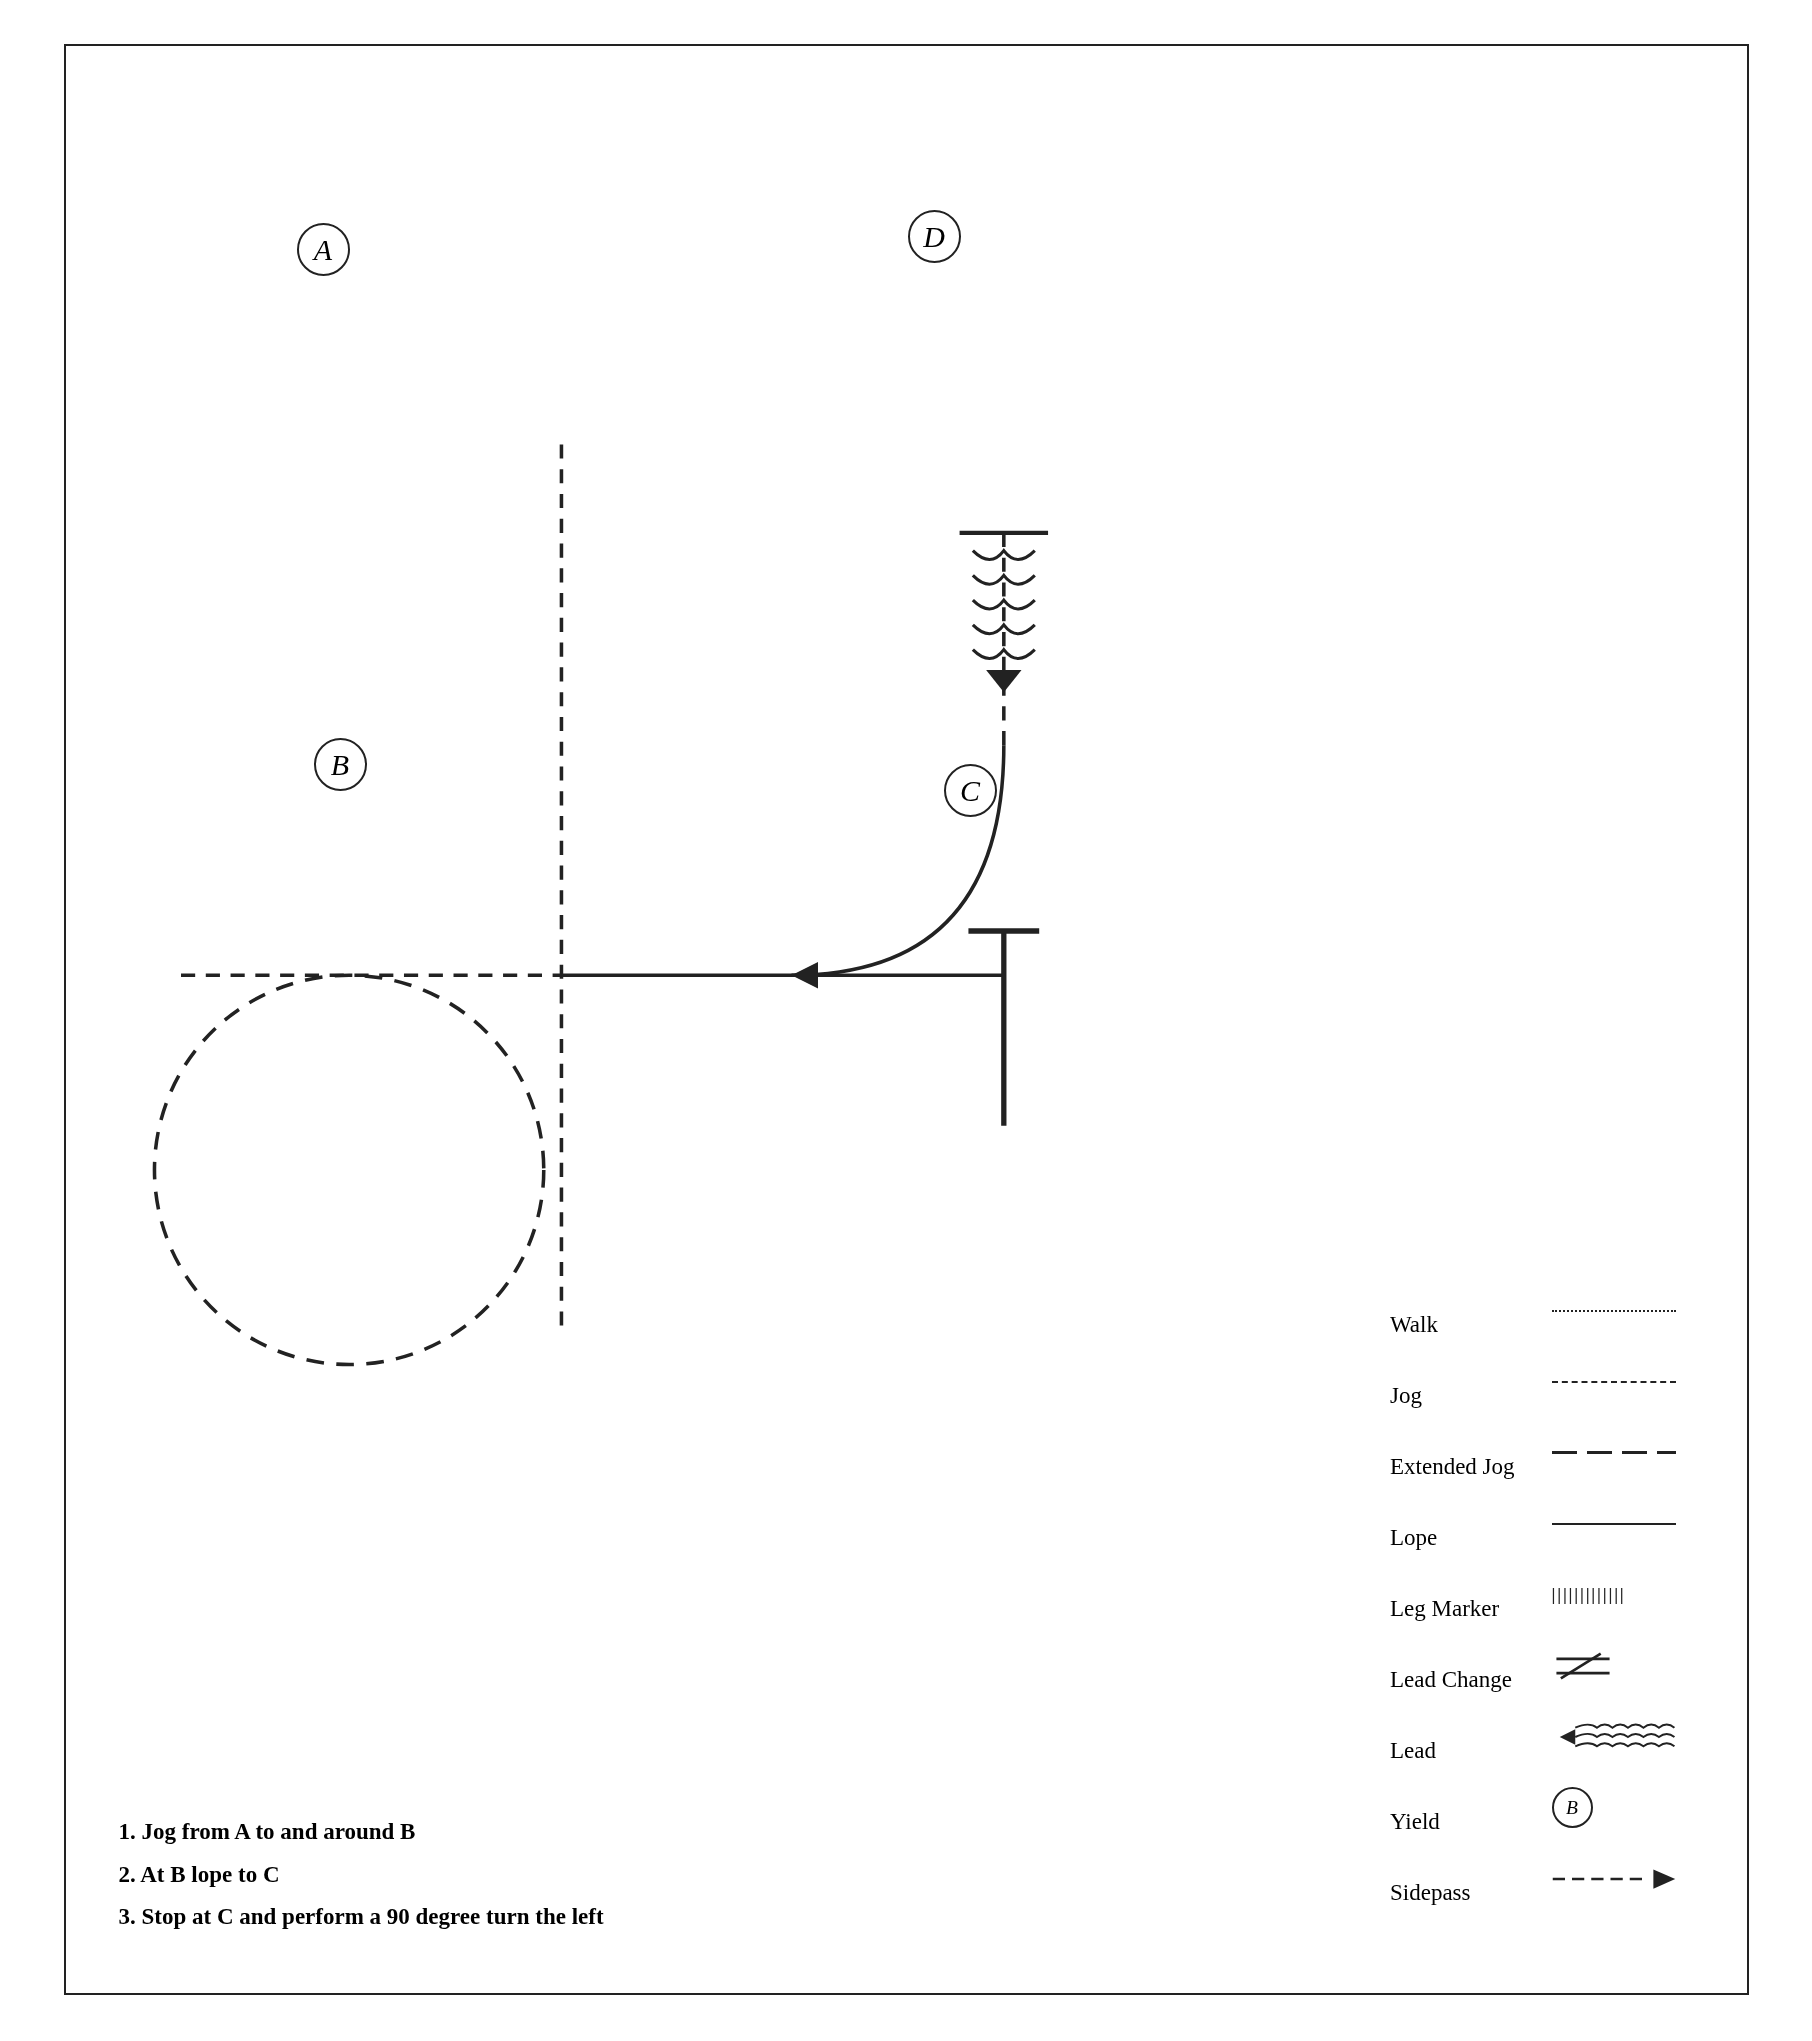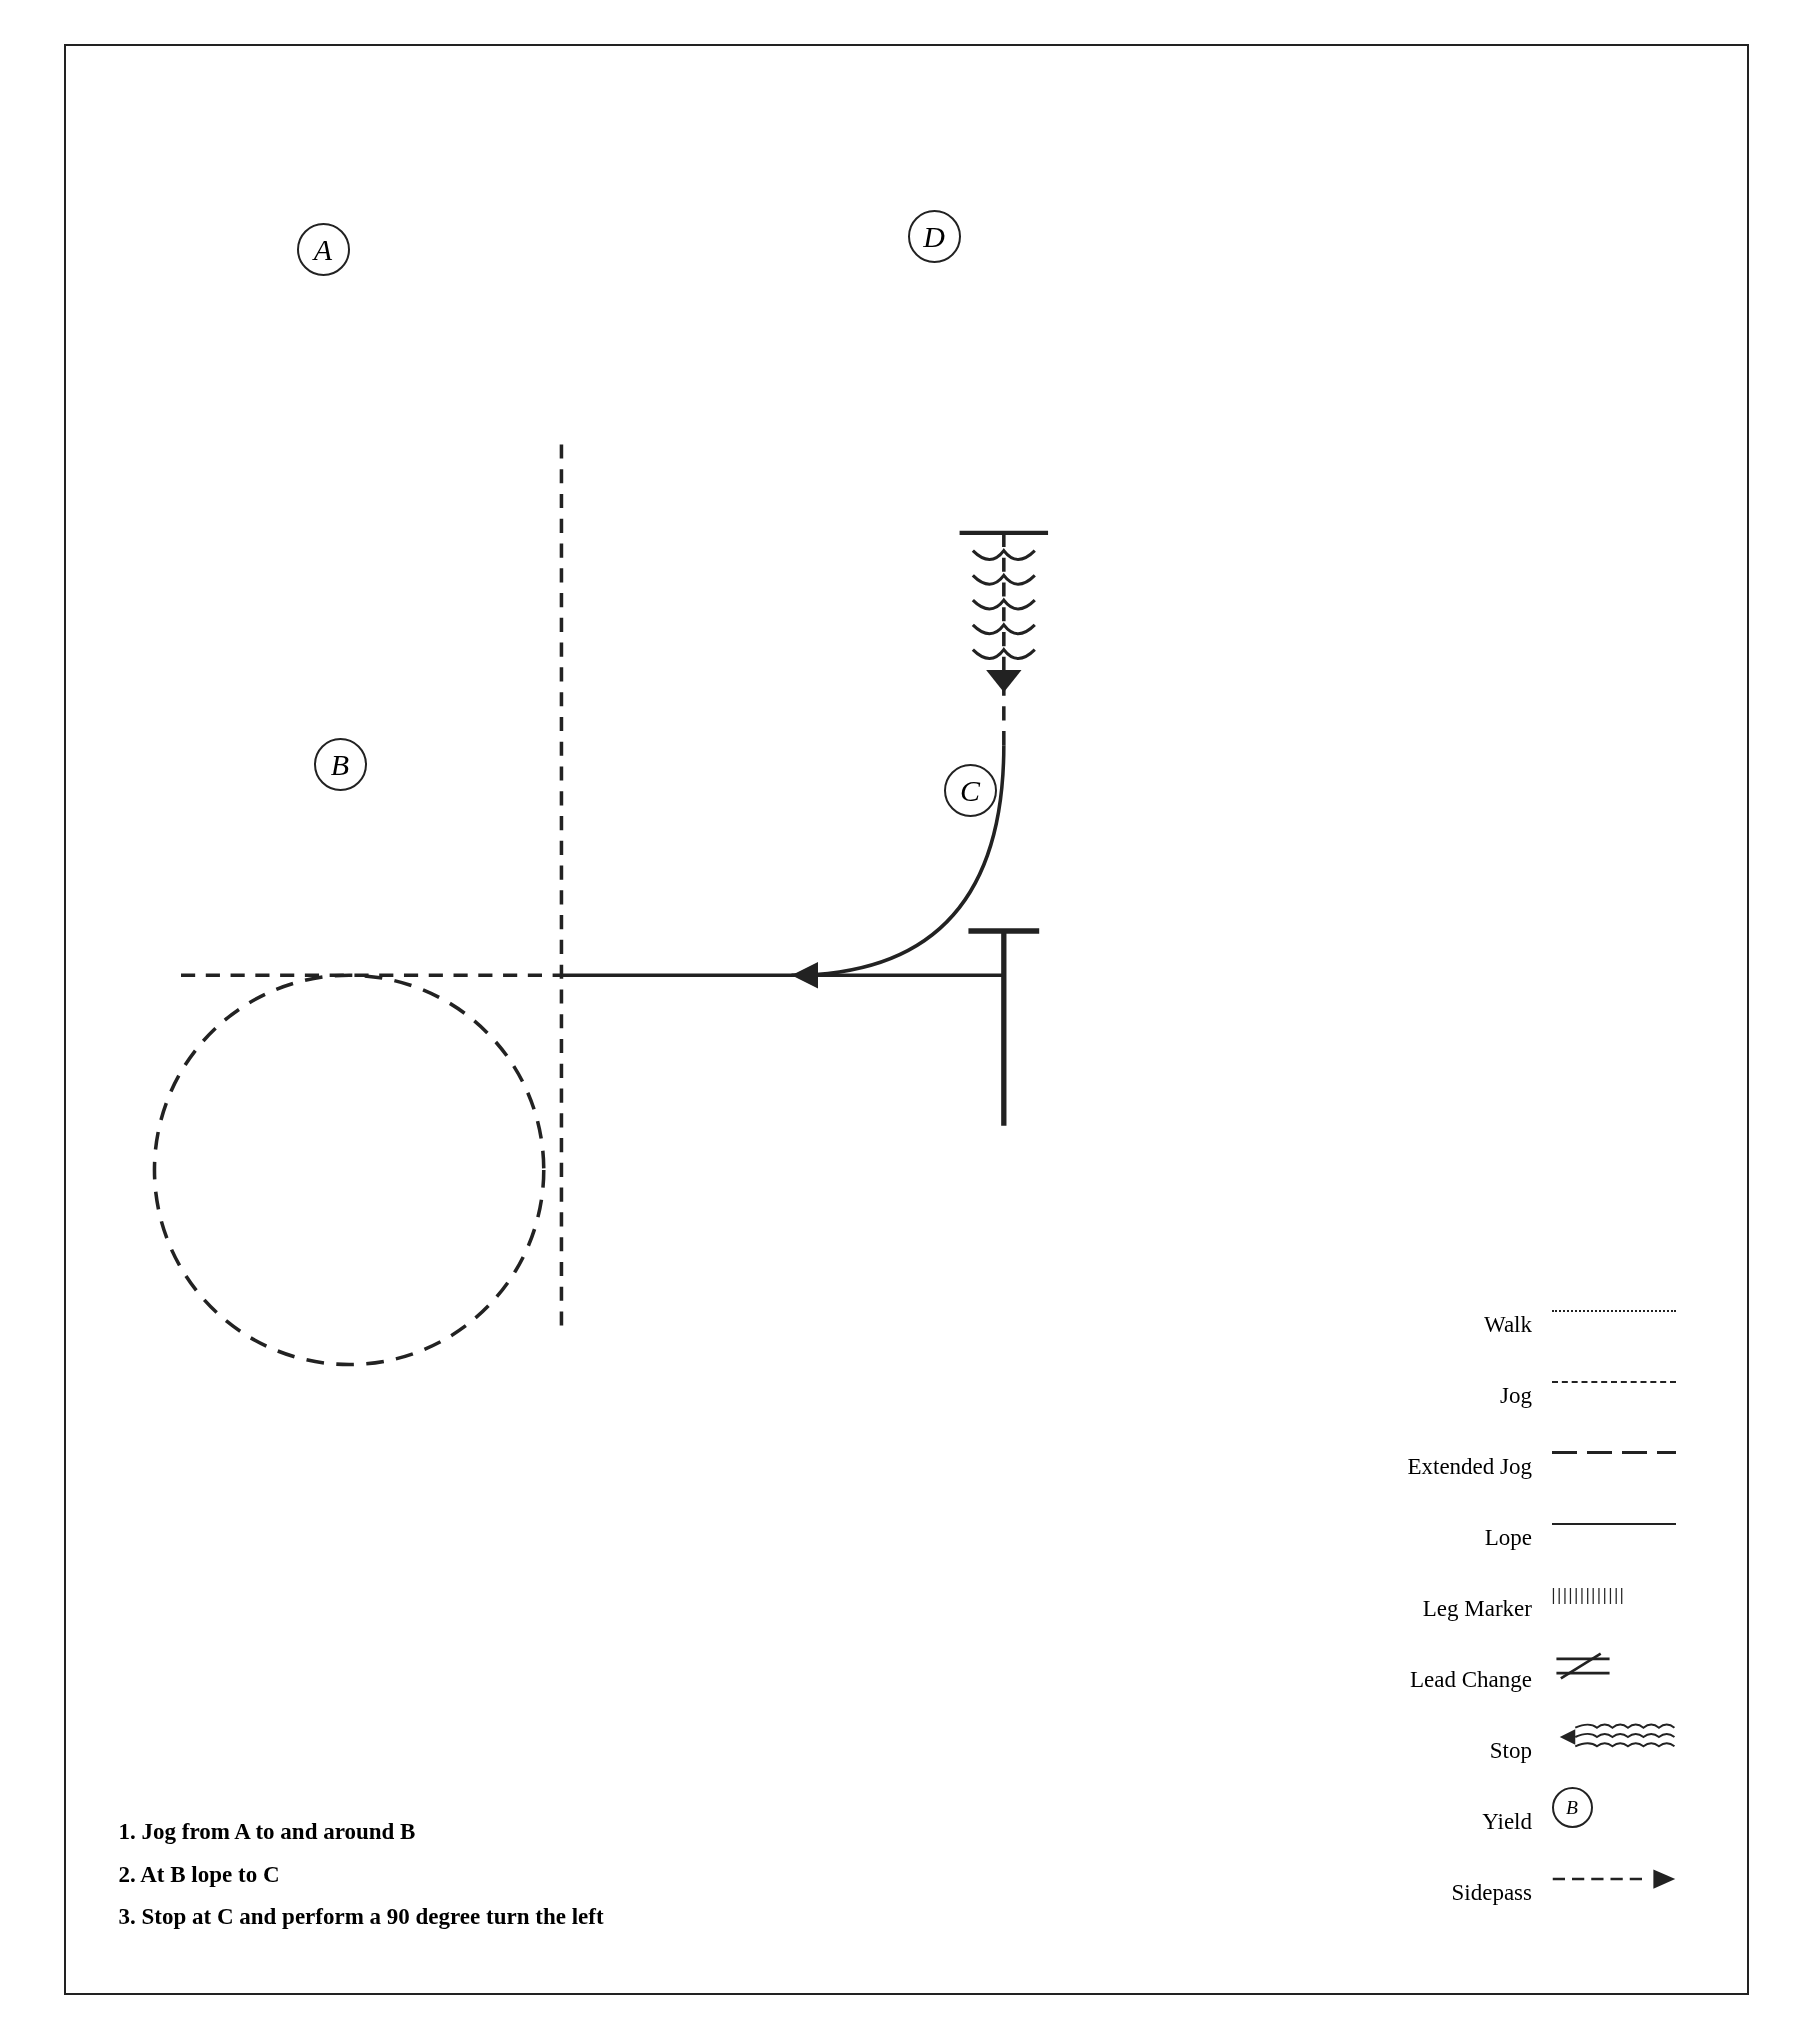--- a/index.html
+++ b/index.html
@@ -52,21 +52,20 @@
     }
     .legend-row {
       display: flex;
       align-items: center;
       margin-bottom: 16px;
       justify-content: flex-end;
     }
     .legend-label {
       font-size: 23px;
       min-width: 142px;
-      text-align: right;
       margin-right: 19.5px;
       margin-top: 29px;
     }
     .legend-symbol {
       width: 142px;
       height: 28px;
       display: flex;
       align-items: center;
       justify-content: flex-start;
     }
@@ -239,21 +238,21 @@
       <div class="legend-symbol sym-lead-change">
         <svg viewBox="0 0 70 36" xmlns="http://www.w3.org/2000/svg">
           <line x1="5" y1="10" x2="65" y2="10" stroke="#222" stroke-width="3"></line>
           <line x1="5" y1="26" x2="65" y2="26" stroke="#222" stroke-width="3"></line>
           <line x1="10" y1="32" x2="55" y2="4" stroke="#222" stroke-width="3"></line>
         </svg>
       </div>
     </div>
 
     <div class="legend-row">
-      <span class="legend-label">Stop</span>
+      <span class="legend-label">Lead</span>
       <div class="legend-symbol sym-back">
         <svg viewBox="0 0 160 56" xmlns="http://www.w3.org/2000/svg">
 
           <polygon points="10,28 30,18 30,38" fill="#222"></polygon>
 
           <g stroke="#222" stroke-width="2.5" fill="none">
             <path d="M 30,16 Q 48,8 58,16 Q 68,8 78,16 Q 88,8 98,16 Q 108,8 118,16 Q 128,8 138,16 Q 148,8 158,16"></path>
             <path d="M 30,28 Q 48,20 58,28 Q 68,20 78,28 Q 88,20 98,28 Q 108,20 118,28 Q 128,20 138,28 Q 148,20 158,28"></path>
             <path d="M 30,40 Q 48,32 58,40 Q 68,32 78,40 Q 88,32 98,40 Q 108,32 118,40 Q 128,32 138,40 Q 148,32 158,40"></path>
           </g>

